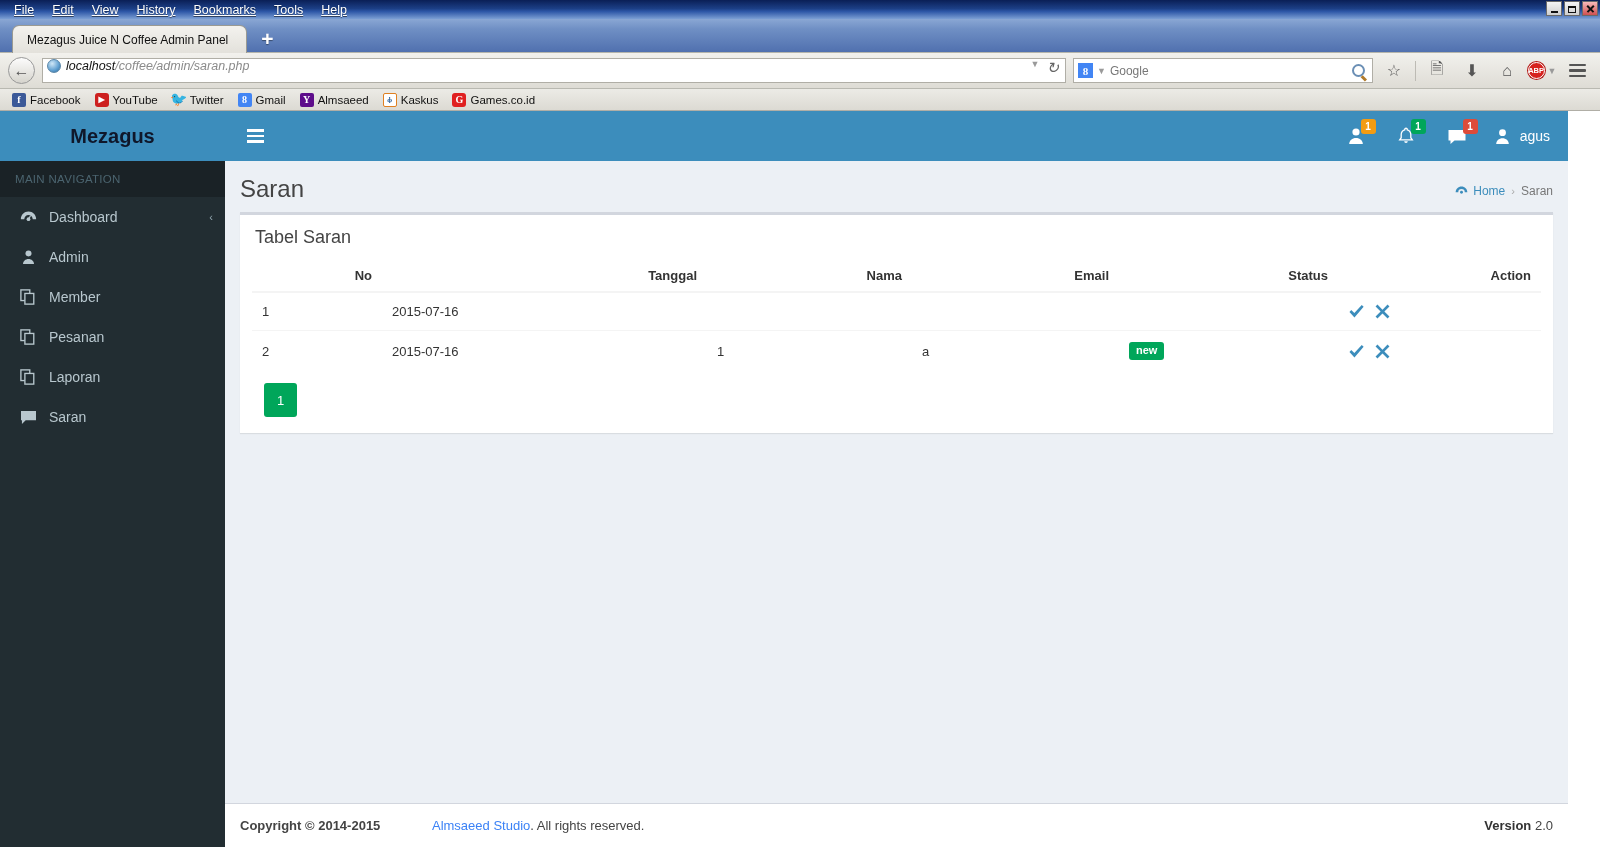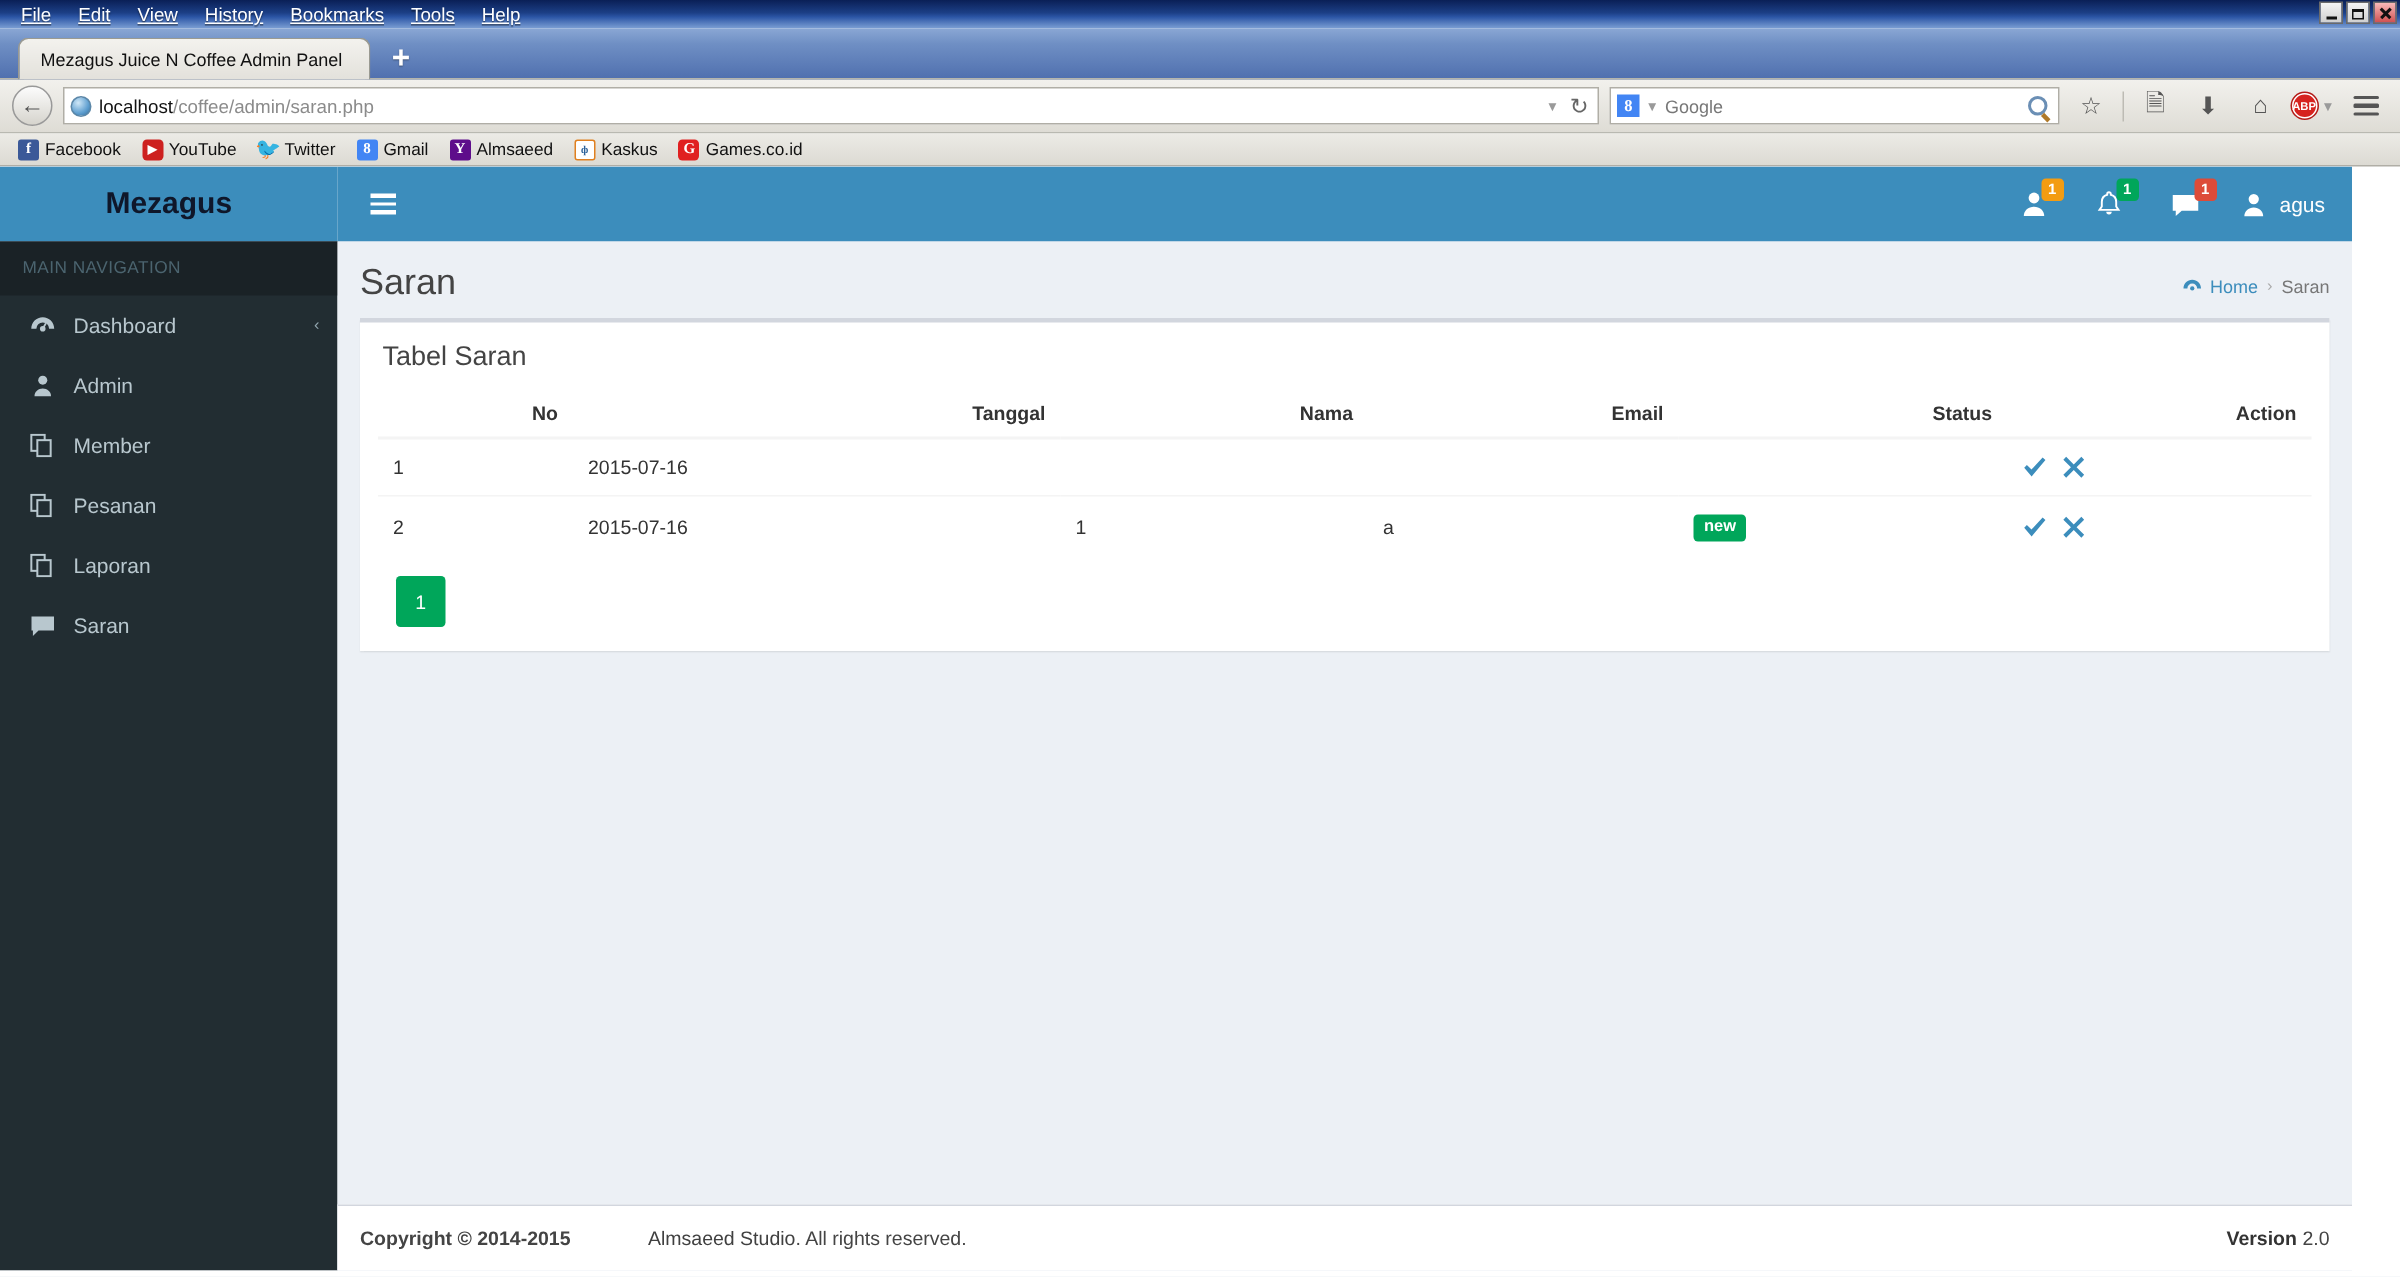--- a/index.html
+++ b/index.html
@@ -73,21 +73,21 @@
     display:flex;align-items:center;padding:0 8px;gap:7px;
   }
   #backbtn{
     width:27px;height:27px;border-radius:50%;
     background:linear-gradient(to bottom,#fcfcfc,#d6d4cd);
     border:1px solid #999;display:flex;align-items:center;justify-content:center;
     color:#555;font-size:16px;font-weight:bold;flex:none;
   }
   #urlbar{
     flex:1;height:25px;background:#fff;border:1px solid #b0aea6;
-    display:flex;align-items:center;padding:0 4px;gap:5px;min-width:0;
+    display:flex;align-items:flex-start;padding:0 4px;gap:5px;min-width:0;font-style:italic;
   }
   .globe{
     width:14px;height:14px;border-radius:50%;flex:none;
     background:radial-gradient(circle at 35% 30%,#cfe7f7,#5f9fd0 60%,#2d6a9a);
     border:1px solid #5b87a8;
   }
   #urltext{font-size:12.5px;color:#8b8b8b;white-space:nowrap;overflow:hidden;flex:1;}
   #urltext b{color:#111;font-weight:normal;}
   .drop-caret{color:#9a9a9a;font-size:9px;flex:none;}
   .reload{color:#666;font-size:15px;flex:none;padding:0 2px;}
@@ -232,21 +232,21 @@
     display:inline-flex;align-items:center;justify-content:center;
     width:33px;height:34px;background:#00a65a;color:#fff;font-size:13px;
     border-radius:3px;
   }
 
   #appfooter{
     background:#fff;border-top:1px solid #d2d6de;padding:14px 15px;
     display:flex;justify-content:space-between;align-items:center;font-size:13px;color:#444;
     flex:none;
   }
-  #appfooter a{color:#404040;text-decoration:none;margin-left:48px;}
+  #appfooter a{color:#3b82f6;text-decoration:none;margin-left:48px;}
   #appfooter .ver b{color:#333;}
 </style>
 </head>
 <body>
 
 <div id="titlebar">
   <div id="menubar">
     <div class="menu-item"><span class="ul">File</span></div>
     <div class="menu-item"><span class="ul">Edit</span></div>
     <div class="menu-item"><span class="ul">View</span></div>

